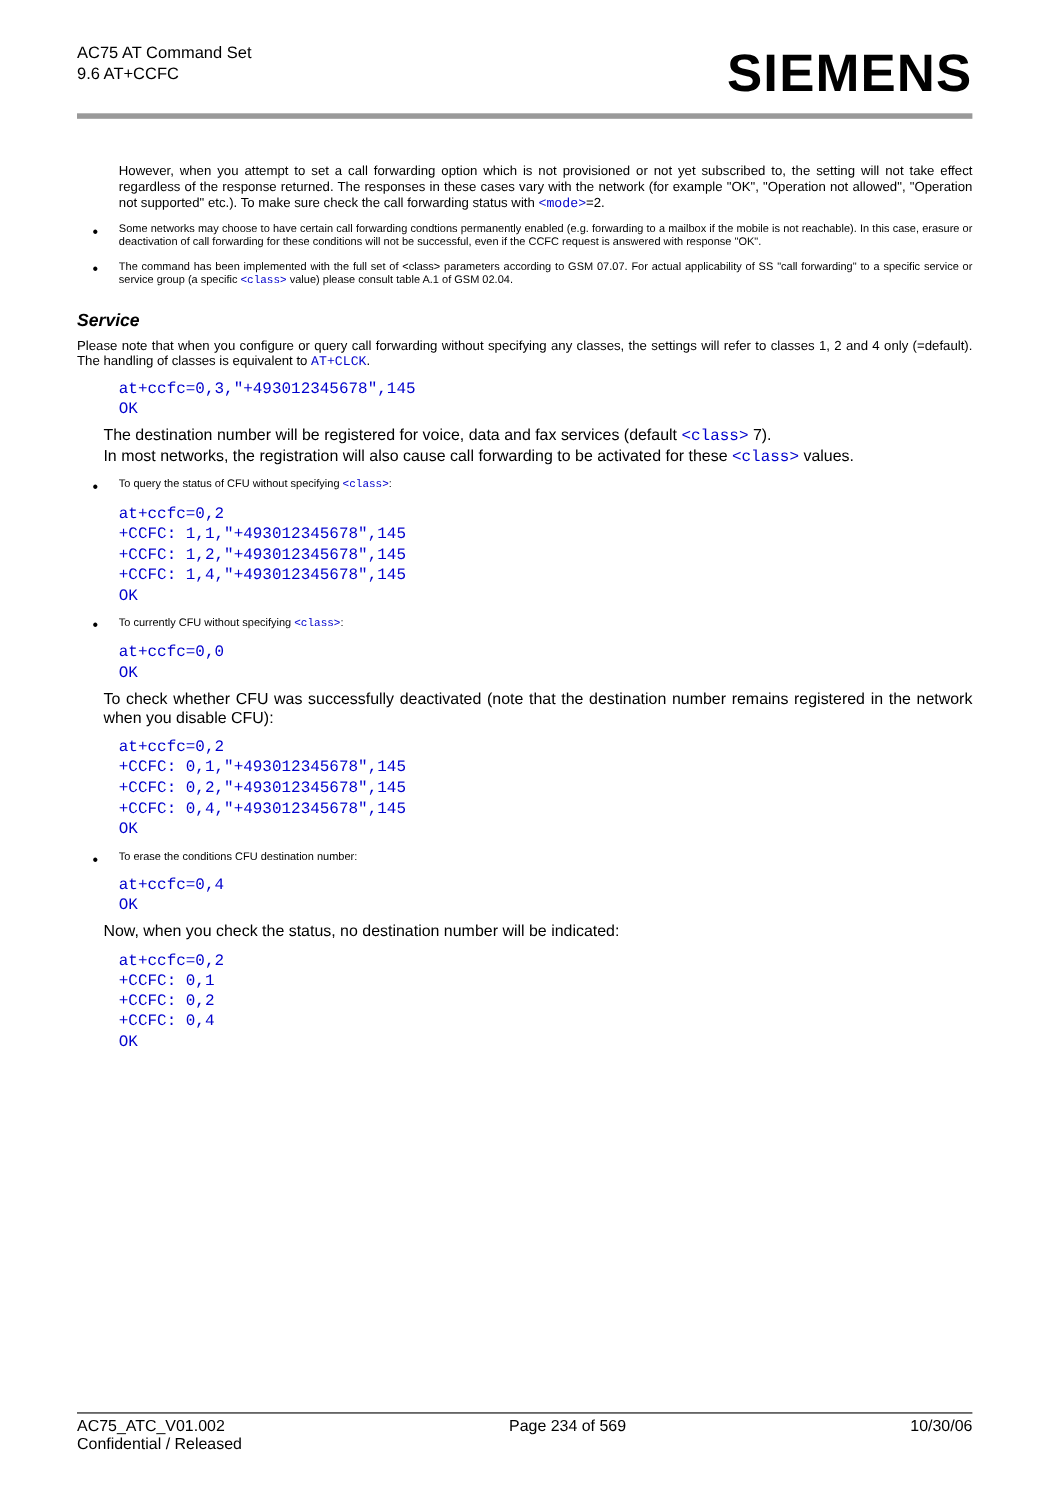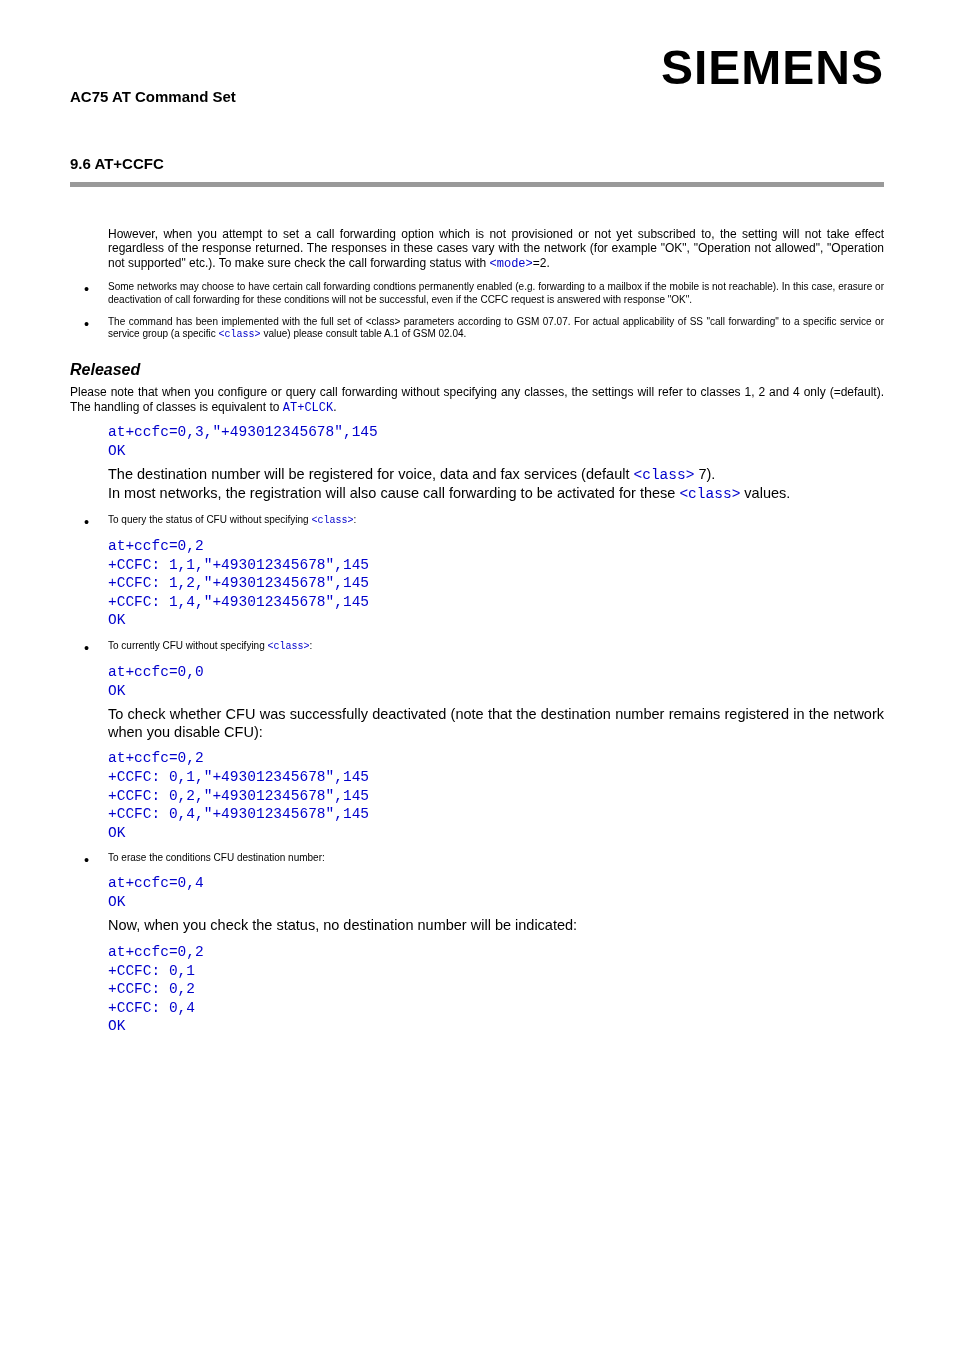--- a/index.html
+++ b/index.html
@@ -20,21 +20,21 @@
   }
   .header {
     display: flex;
     justify-content: space-between;
     align-items: flex-start;
   }
   .header-left {
     font-size: 15px;
     line-height: 1.25;
   }
-  .header-left .bold { font-weight: bold; margin-top: 48px; }
+  .header-left .bold { font-weight: normal; }
   .siemens {
     font-family: Arial, sans-serif;
     font-weight: 900;
     font-size: 48px;
     letter-spacing: 1px;
     color: #000;
   }
   .hr-thick {
     border: none;
     border-top: 5px solid #999;
@@ -82,21 +82,21 @@
     font-family: "Courier New", Courier, monospace;
   }
   pre.code {
     margin: 8px 0 6px 38px;
     font-size: 14.5px;
     line-height: 1.28;
     white-space: pre;
     color: #0000cc;
   }
   .sub-para {
-    margin-left: 38px;
+    margin-left: 24px;
     font-size: 14.5px;
     line-height: 1.22;
     text-align: justify;
   }
   .footer {
     position: absolute;
     bottom: 30px;
     left: 70px;
     right: 70px;
   }
@@ -129,21 +129,21 @@
     <span>However, when you attempt to set a call forwarding option which is not provisioned or not yet subscribed to, the setting will not take effect regardless of the response returned. The responses in these cases vary with the network (for example "OK", "Operation not allowed", "Operation not supported" etc.). To make sure check the call forwarding status with </span><span class="link">&lt;mode&gt;</span><span>=2.</span>
   </div>
 
   <ul class="bullets">
     <li><span>Some networks may choose to have certain call forwarding condtions permanently enabled (e.g. forwarding to a mailbox if the mobile is not reachable). In this case, erasure or deactivation of call forwarding for these conditions will not be successful, even if the CCFC request is answered with response "OK".</span></li>
     <li>
       <span>The command has been implemented with the full set of &lt;class&gt; parameters according to GSM 07.07. For actual applicability of SS "call forwarding" to a specific service or service group (a specific </span><span class="link">&lt;class&gt;</span><span> value) please consult table A.1 of GSM 02.04.</span>
     </li>
   </ul>
 
-  <div class="section-head">Released</div>
+  <div class="section-head">Service</div>
 
   <div class="body-text">
     <span>Please note that when you configure or query call forwarding without specifying any classes, the settings will refer to classes 1, 2 and 4 only (=default). The handling of classes is equivalent to </span><span class="link">AT+CLCK</span><span>.</span>
   </div>
 
   <pre class="code">at+ccfc=0,3,"+493012345678",145
 OK</pre>
   <div class="sub-para">
     <span>The destination number will be registered for voice, data and fax services (default </span><span class="link">&lt;class&gt;</span><span style="white-space:pre-line;"> 7).
 In most networks, the registration will also cause call forwarding to be activated for these </span><span class="link">&lt;class&gt;</span><span> values.</span>
@@ -181,14 +181,27 @@
   </ul>
   <pre class="code">at+ccfc=0,4
 OK</pre>
   <div class="sub-para">Now, when you check the status, no destination number will be indicated:</div>
   <pre class="code">at+ccfc=0,2
 +CCFC: 0,1
 +CCFC: 0,2
 +CCFC: 0,4
 OK</pre>
 
+  <div class="footer">
+    <hr>
+    <div class="footer-row">
+      <span>AC75_ATC_V01.002</span>
+      <span>Page 234 of 569</span>
+      <span>10/30/06</span>
+    </div>
+    <div class="footer-row">
+      <span>Confidential / Released</span>
+      <span></span>
+        <span></span>
+    </div>
+  </div>
 
 </div>
 
 </body></html>

